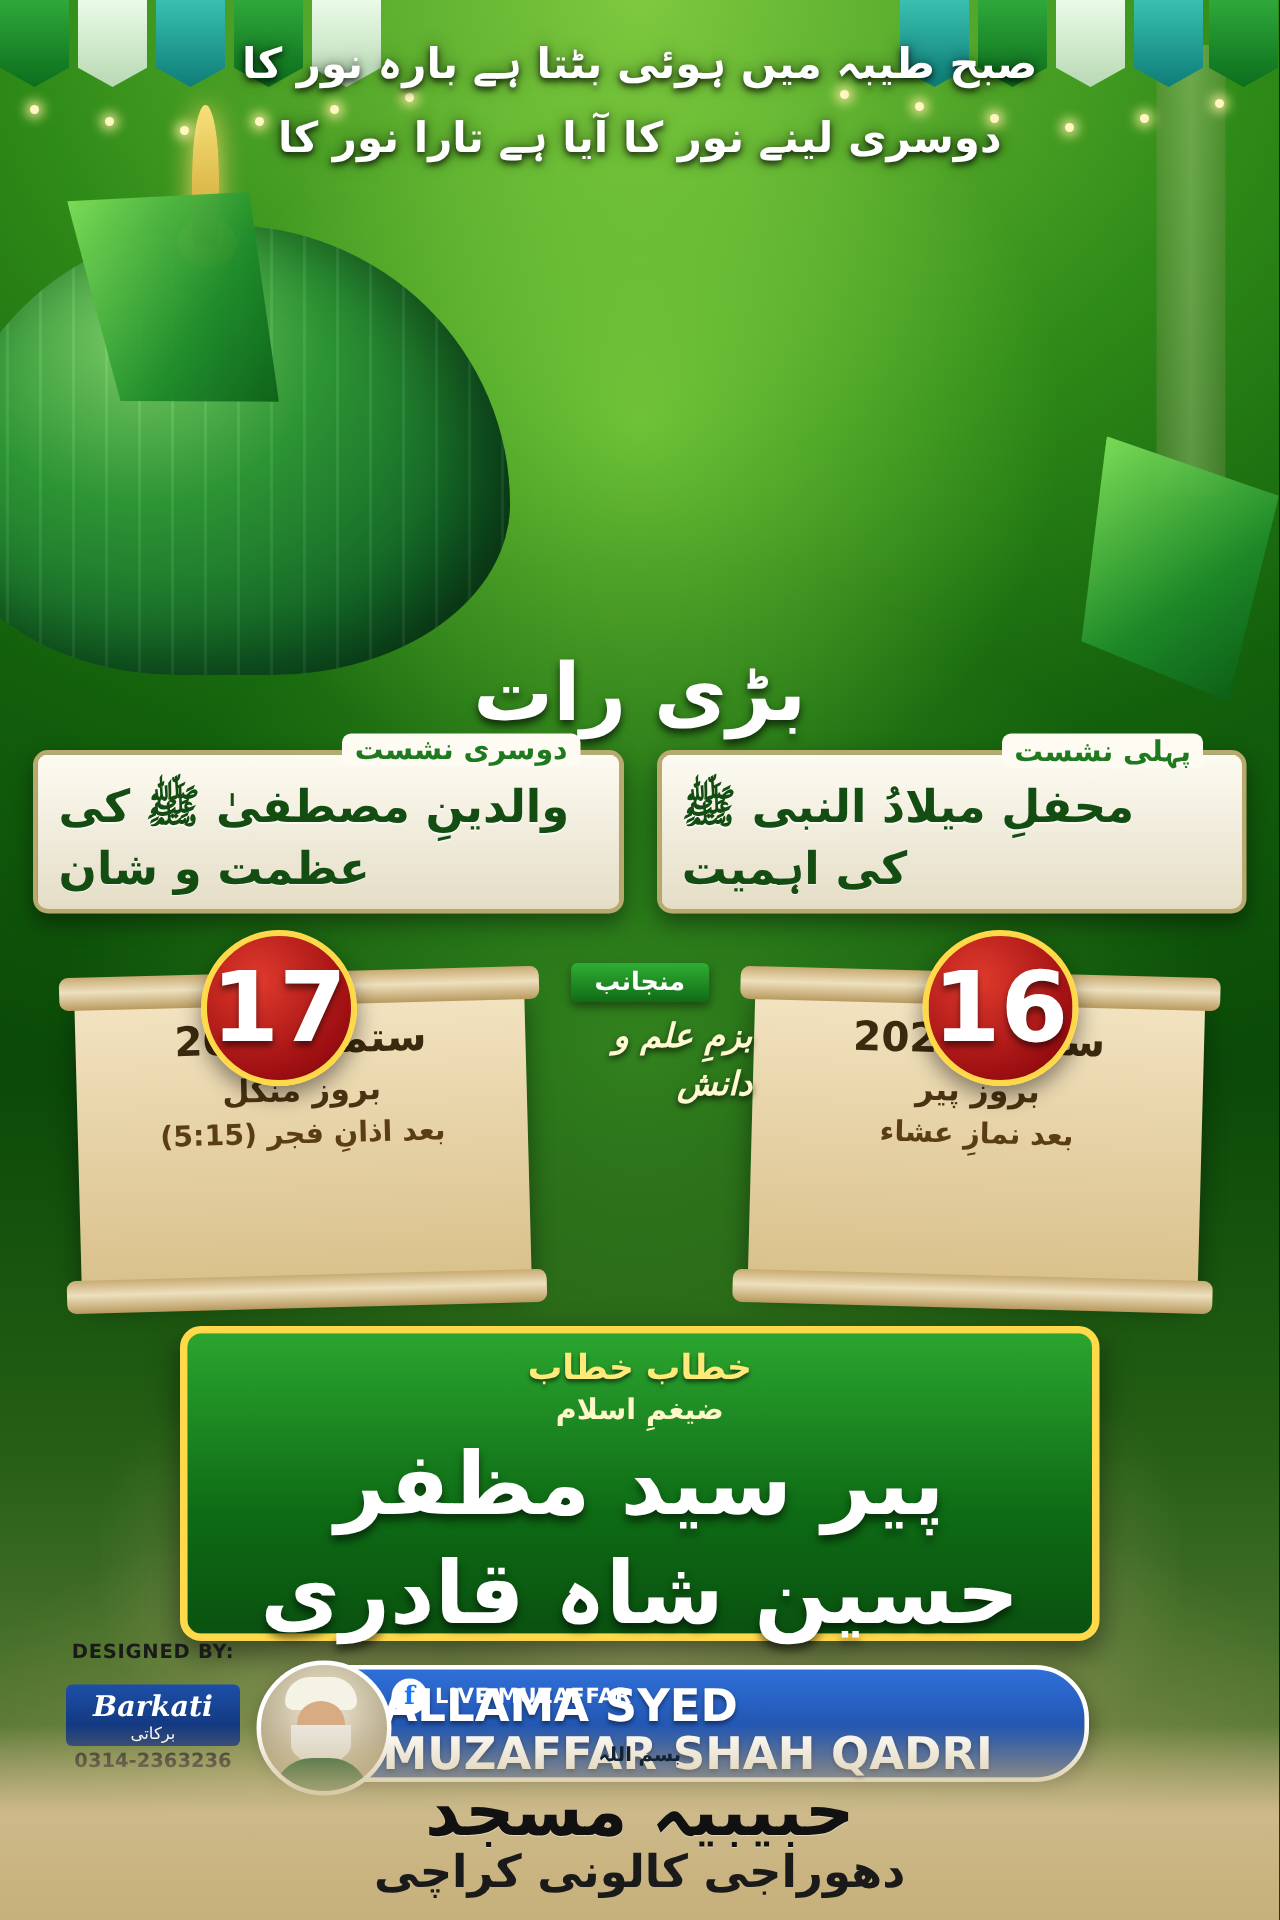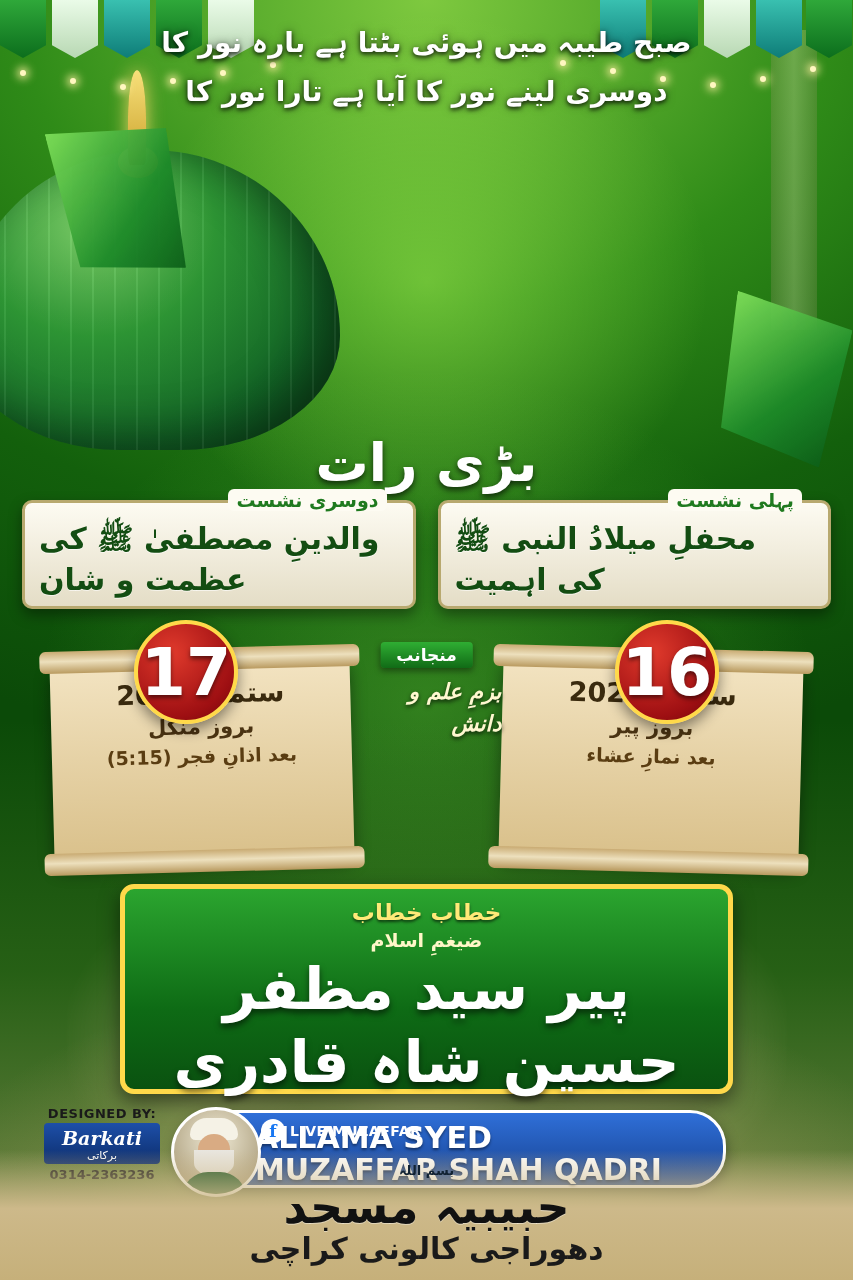--- a/index.html
+++ b/index.html
@@ -383,21 +383,21 @@
   .designer-head {
     font-size: 13px;
     font-weight: bold;
     letter-spacing: 0.5px;
   }
   .designer-logo {
     background: linear-gradient(to bottom, #1d4fa8, #0d2e6d);
     color: #fff;
     border-radius: 4px;
     padding: 4px 2px 2px;
-    margin-top: 2px;
+    margin-top: 14px;
   }
   .designer-logo .b1 { font-family: "DejaVu Serif", serif; font-style: italic; font-size: 19px; font-weight: bold;}
   .designer-logo .b2 { font-size: 11px; }
   .designer-phone {
     font-size: 13px;
     font-weight: bold;
     margin-top: 3px;
   }
 
   

